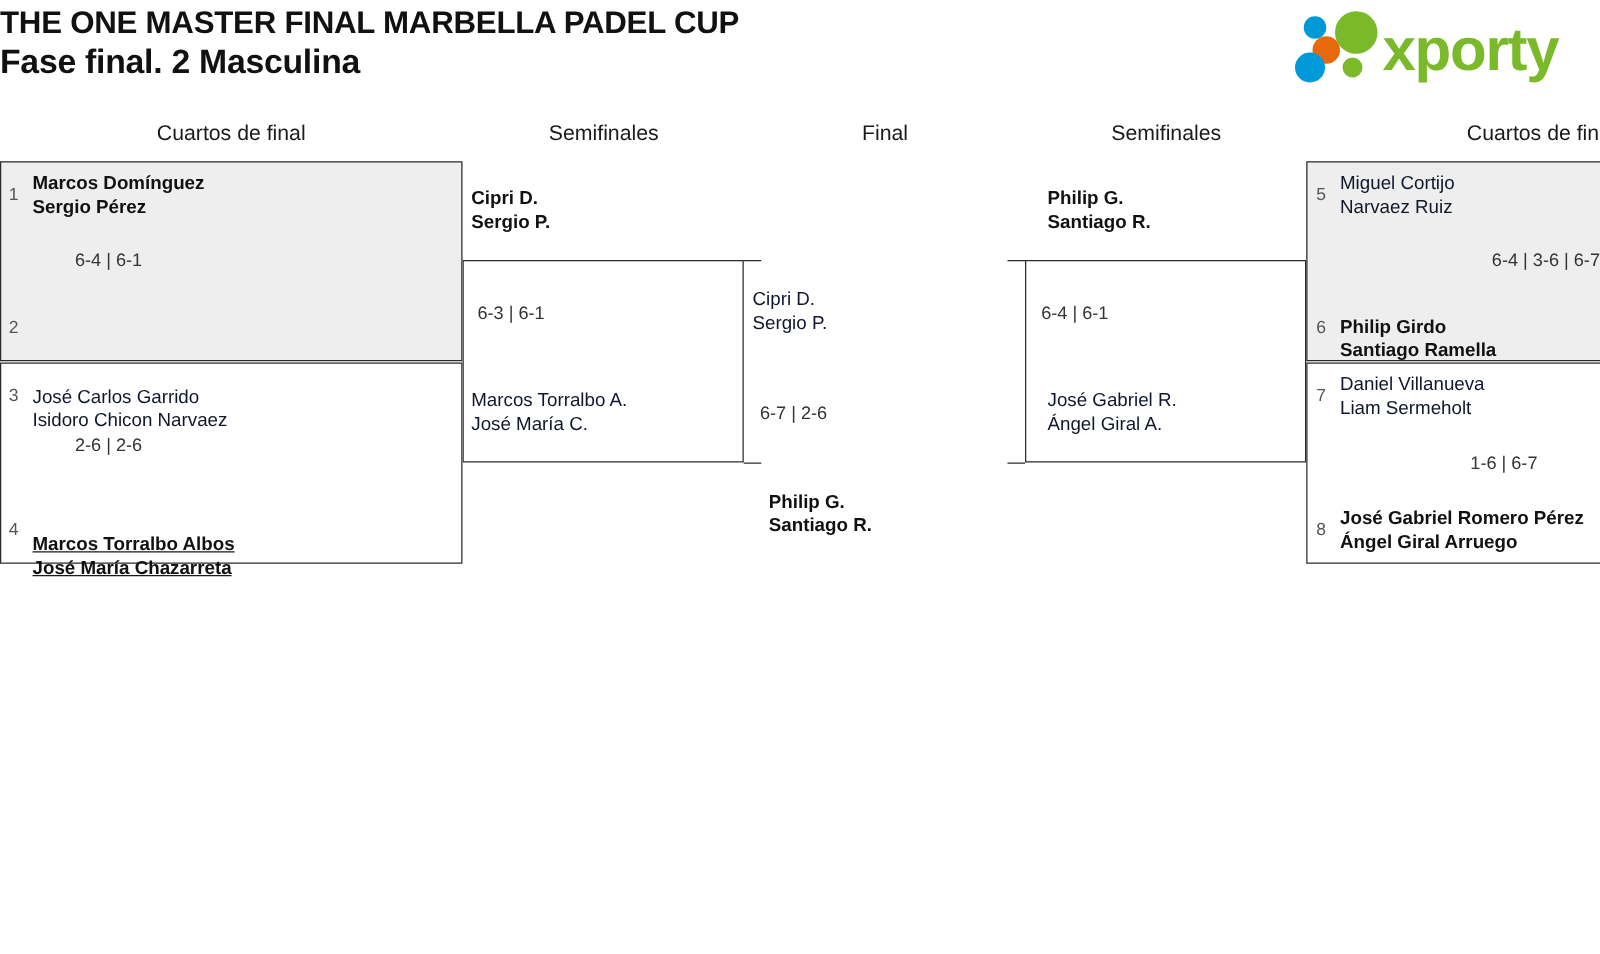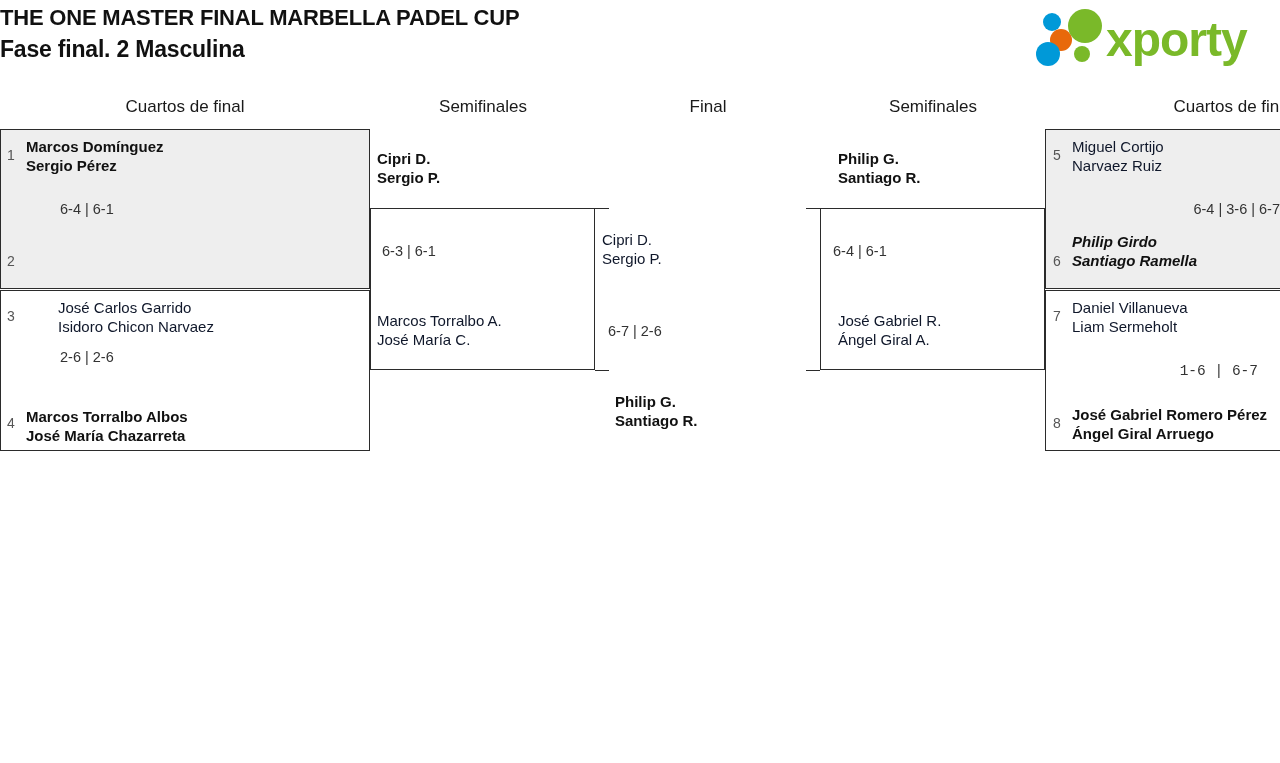--- a/index.html
+++ b/index.html
@@ -21,29 +21,29 @@
   }
 
   
   .title-block {
     position: absolute;
     left: 0px;
     top: 2px;
     width: 900px;
   }
   .tourney-title {
-    font-size: 22px;
+    font-size: 25px;
     font-weight: 700;
     letter-spacing: -0.2px;
     line-height: 32px;
     color: #111111;
     white-space: nowrap;
   }
   .tourney-phase {
-    font-size: 23px;
+    font-size: 27px;
     font-weight: 700;
     letter-spacing: -0.2px;
     line-height: 31px;
     color: #111111;
     white-space: nowrap;
   }
 
   .brand-logo {
     position: absolute;
     right: 20px;
@@ -148,27 +148,27 @@
   <div class="seed" style="left:3px; top:146px;">1</div>
   <div class="entry winner" style="left:26px; top:137px;">
     <span class="line">Marcos Domínguez</span>
     <span class="line">Sergio Pérez</span>
   </div>
   <div class="score center" style="left:60px; top:200px; width:250px;">6-4 | 6-1</div>
   <div class="seed" style="left:3px; top:252px;">2</div>
 
   <div class="match-box" style="left:0px; top:290px; width:370px; height:161px;"></div>
   <div class="seed" style="left:3px; top:307px;">3</div>
-  <div class="entry loser" style="left:26px; top:298px;margin-left:32px;">
+  <div class="entry loser" style="left:26px; top:308px;">
     <span class="line">José Carlos Garrido</span>
     <span class="line">Isidoro Chicon Narvaez</span>
   </div>
   <div class="score center" style="left:60px; top:348px; width:250px;">2-6 | 2-6</div>
   <div class="seed" style="left:3px; top:414px;">4</div>
-  <div class="entry winner" style="left:26px; top:407px;">
+  <div class="entry winner" style="left:26px; top:426px;text-decoration:underline;">
     <span class="line">Marcos Torralbo Albos</span>
     <span class="line">José María Chazarreta</span>
   </div>
 
   <div class="match-box" style="left:370px; top:208px; width:225px; height:162px;"></div>
   <div class="entry winner" style="left:377px; top:149px;">
     <span class="line">Cipri D.</span>
     <span class="line">Sergio P.</span>
   </div>
   <div class="score center" style="left:382px; top:242px; width:200px;">6-3 | 6-1</div>
@@ -199,32 +199,32 @@
   </div>
 
   <div class="match-box shaded" style="left:1045px; top:129px; width:280px; height:160px;"></div>
   <div class="seed" style="left:1049px; top:146px;">5</div>
   <div class="entry loser" style="left:1072px; top:137px;">
     <span class="line">Miguel Cortijo</span>
     <span class="line">Narvaez Ruiz</span>
   </div>
   <div class="score right-align" style="left:1000px; top:200px; width:280px;">6-4 | 3-6 | 6-7</div>
   <div class="seed" style="left:1049px; top:252px;">6</div>
-  <div class="entry winner" style="left:1072px; top:232px;font-style:italic;">
+  <div class="entry winner" style="left:1072px; top:252px;">
     <span class="line">Philip Girdo</span>
     <span class="line">Santiago Ramella</span>
   </div>
 
   <div class="match-box" style="left:1045px; top:290px; width:280px; height:161px;"></div>
   <div class="seed" style="left:1049px; top:307px;">7</div>
   <div class="entry loser" style="left:1072px; top:298px;">
     <span class="line">Daniel Villanueva</span>
     <span class="line">Liam Sermeholt</span>
   </div>
-  <div class="score right-align" style="left:1000px; top:362px; width:258px;font-family:Liberation Mono, monospace;">1-6 | 6-7</div>
+  <div class="score right-align" style="left:972px; top:362px; width:258px;">1-6 | 6-7</div>
   <div class="seed" style="left:1049px; top:414px;">8</div>
   <div class="entry winner" style="left:1072px; top:405px;">
     <span class="line">José Gabriel Romero Pérez</span>
     <span class="line">Ángel Giral Arruego</span>
   </div>
 
   <div class="connector" style="left:595px; top:208px; width:14px;"></div>
   <div class="connector" style="left:595px; top:370px; width:14px;"></div>
   <div class="connector" style="left:806px; top:208px; width:14px;"></div>
   <div class="connector" style="left:806px; top:370px; width:14px;"></div>

